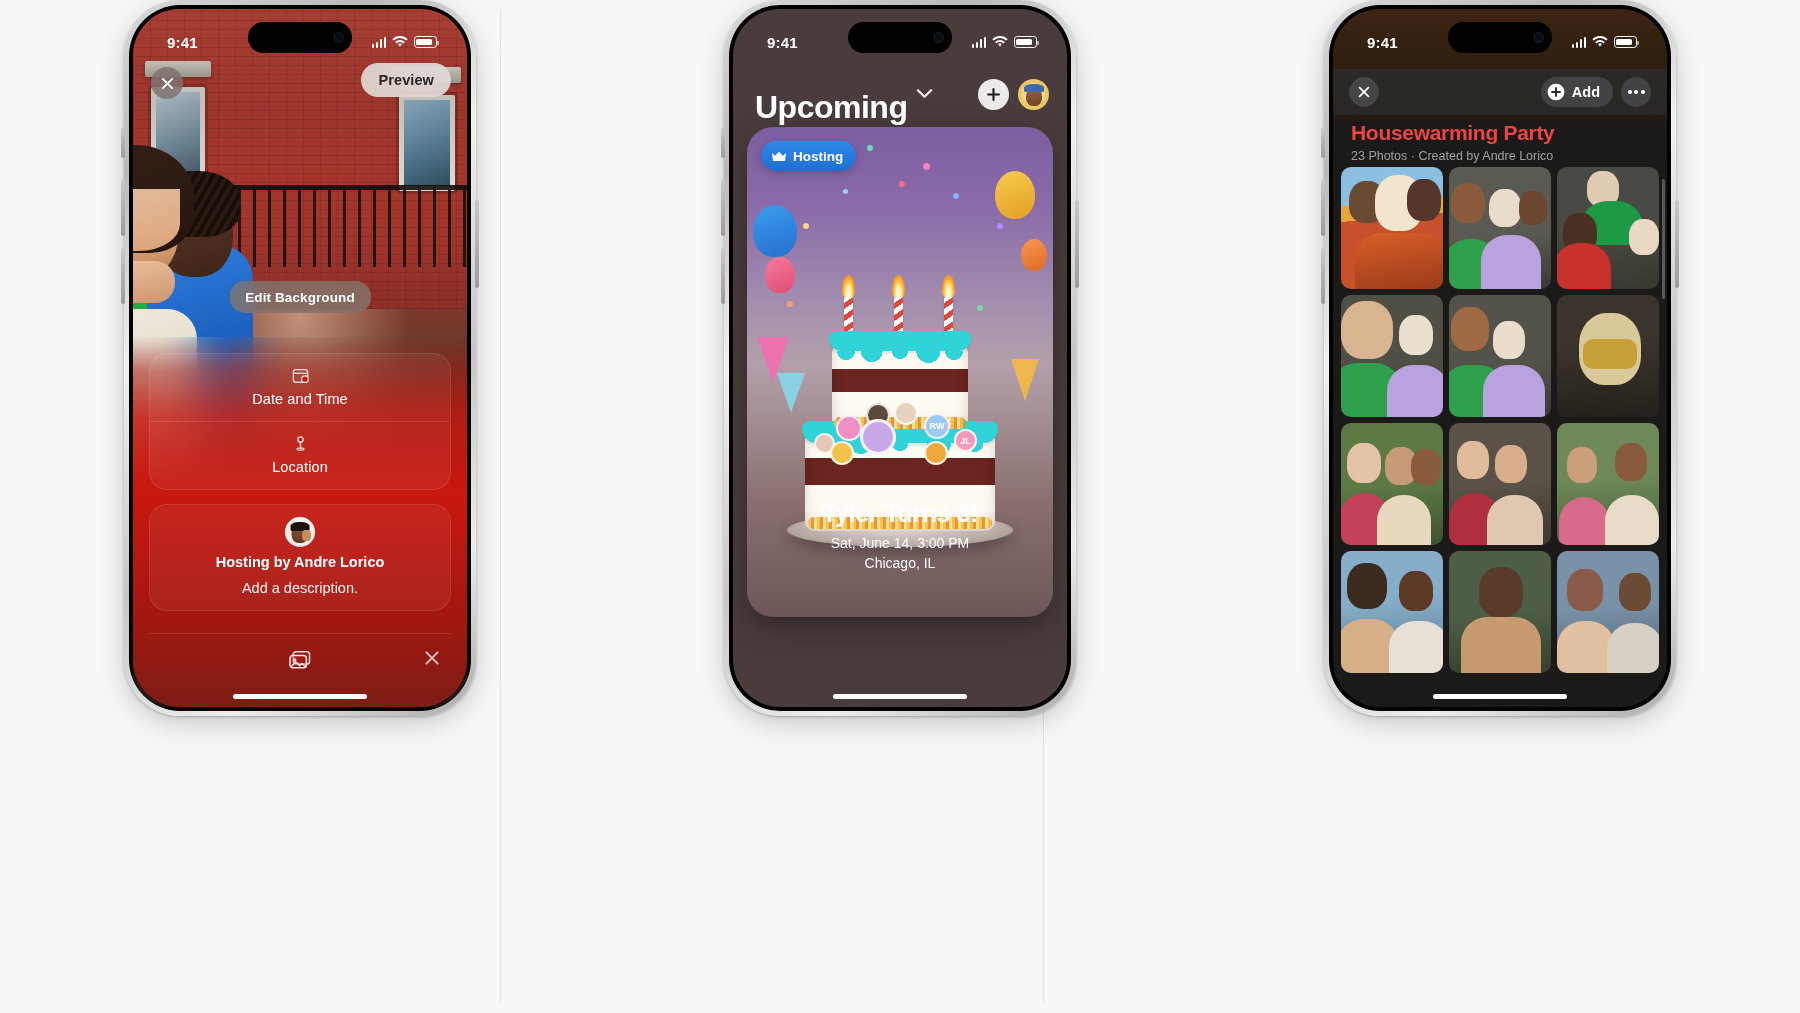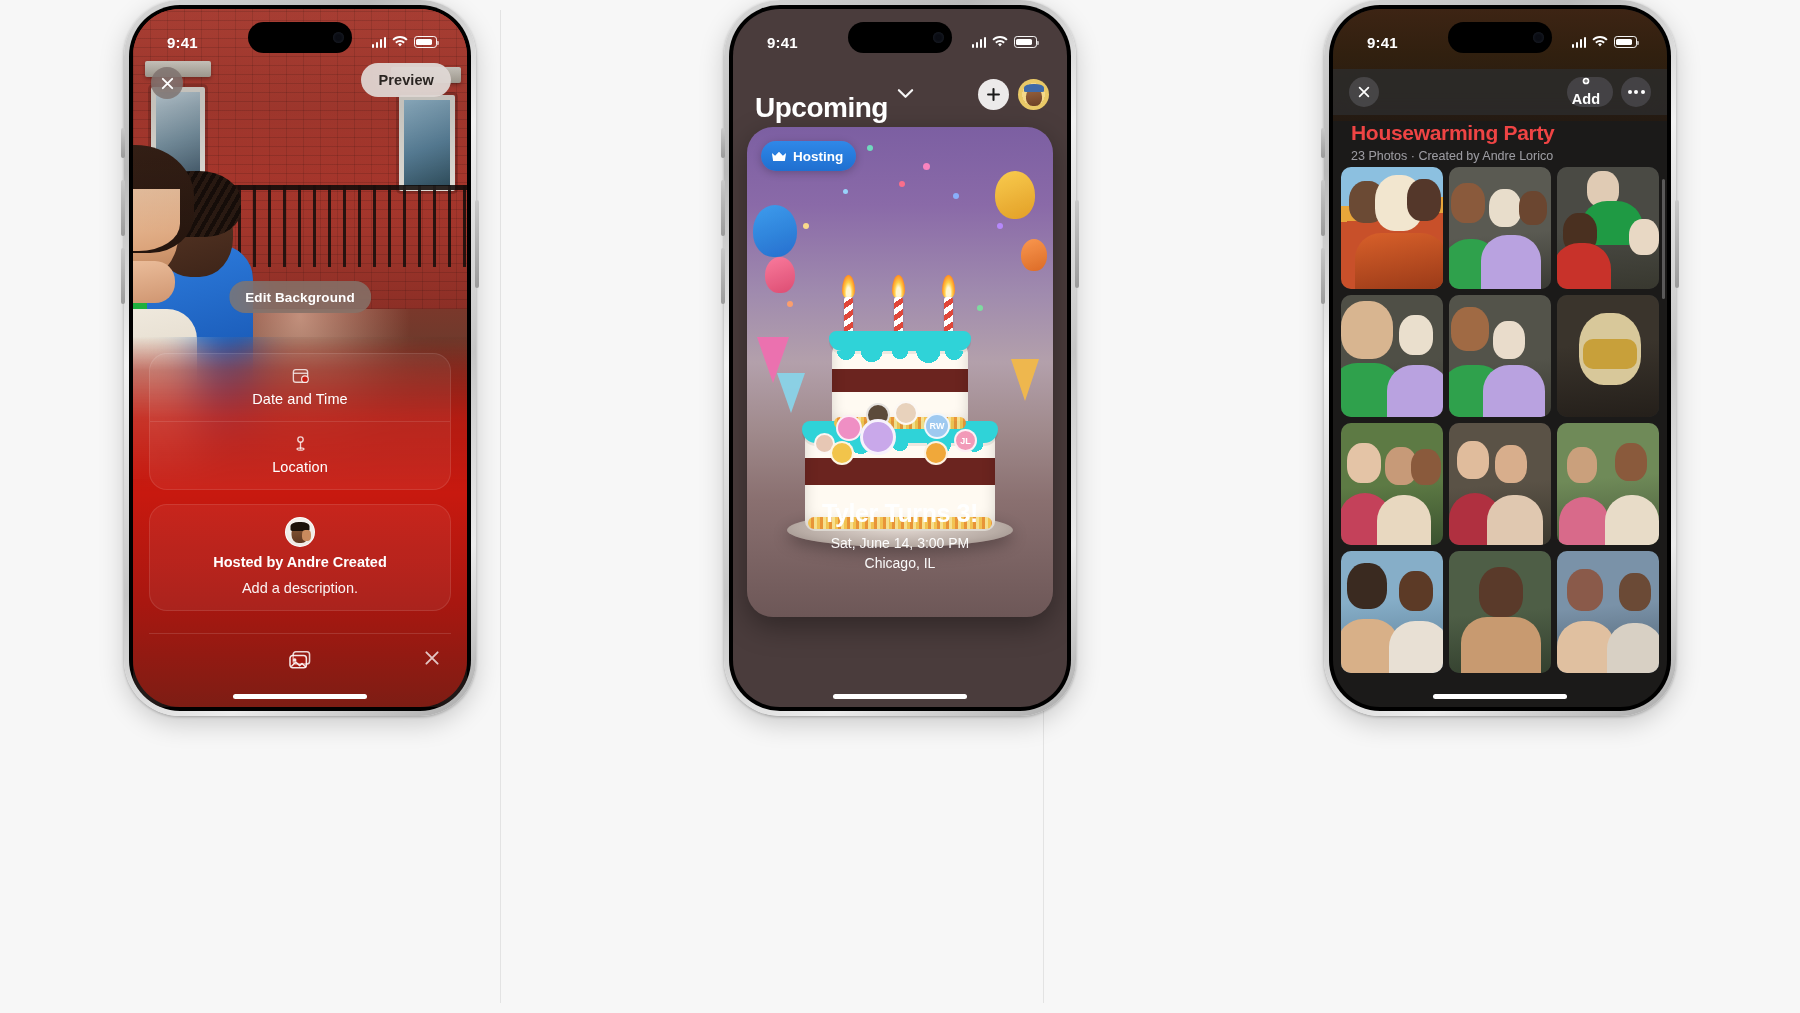--- a/index.html
+++ b/index.html
@@ -231,21 +231,21 @@
     border-top: 1px solid rgba(255,255,255,.13);
   }
   .p1-toolbar .x-right { position:absolute; right:10px; top:50%; transform:translateY(-50%); }
 
   
   .p2-bg { position:absolute; inset:0; background:#4a3c3c; }
   .p2-header {
     position:absolute; top:58px; left:0; right:0; height:54px; z-index:30;
     display:flex; align-items:center; padding:0 18px 0 22px;
   }
-  .p2-title { color:#fff; font-size:28px; font-weight:700; letter-spacing:-.5px;margin-top:27px; }
+  .p2-title { color:#fff; font-size:32px; font-weight:700; letter-spacing:-.5px;margin-top:27px; }
   .p2-chev { margin-left:9px; opacity:.95; }
   .p2-spacer { flex:1; }
   .p2-plus {
     width:31px; height:31px; border-radius:50%; background:#eceaea;
     display:flex; align-items:center; justify-content:center; margin-right:9px;
   }
   .p2-me {
     width:31px; height:31px; border-radius:50%;
     background: radial-gradient(circle at 50% 50%, #f4d98a 0 52%, #e9c967 52% 100%);
     position:relative; overflow:hidden;
@@ -358,21 +358,21 @@
     -webkit-backdrop-filter: blur(16px); backdrop-filter: blur(16px);
   }
   .p3-x {
     width:30px; height:30px; border-radius:50%; background:rgba(118,118,128,.36);
     display:flex; align-items:center; justify-content:center;
   }
   .p3-add {
     height:30px; padding:0 13px 0 5px; border-radius:999px;
     background: rgba(118,118,128,.34);
     display:flex; align-items:center; gap:6px;
-    color:#fff; font-size:14.5px; font-weight:600; margin-right:8px;flex-direction:column;
+    color:#fff; font-size:14.5px; font-weight:600; margin-right:8px;
   }
   .p3-more {
     width:30px; height:30px; border-radius:50%; background:rgba(118,118,128,.34);
     display:flex; align-items:center; justify-content:center; gap:2.5px;
   }
   .p3-more i { width:4px; height:4px; border-radius:50%; background:#fff; display:block; }
   .p3-titlebox { position:absolute; left:18px; right:18px; top:112px; z-index:26; }
   .p3-title { color:#ef4444; font-size:21px; font-weight:700; letter-spacing:-.3px; }
   .p3-sub { color:rgba(235,235,245,.62); font-size:12.5px; margin-top:4px; }
 
@@ -481,21 +481,21 @@
                 <span class="lbl">Location</span>
               </div>
             </div>
 
             <div class="card p1-hostcard">
               <div class="p1-avatar">
                 <div class="face"></div>
                   <div class="hair"></div>
                   <div class="hand"></div>
               </div>
-              <div class="p1-host">Hosted by Andre Created</div>
+              <div class="p1-host">Hosting by Andre Lorico</div>
               <div class="p1-desc">Add a description.</div>
             </div>
           </div>
 
           <div class="p1-toolbar">
             <svg width="24" height="20" viewBox="0 0 26 22">
               <rect x="5.5" y="2" width="18" height="13.5" rx="3" fill="none" stroke="rgba(255,255,255,.82)" stroke-width="1.7"></rect>
               <rect x="2" y="6" width="18" height="13.5" rx="3" fill="rgba(200,25,15,.35)" stroke="rgba(255,255,255,.9)" stroke-width="1.7"></rect>
               <circle cx="7.2" cy="11" r="1.9" fill="rgba(255,255,255,.9)"></circle>
               <path d="M3.4 18.2l5-5 4.2 4 2.6-2.4 4.2 4" fill="none" stroke="rgba(255,255,255,.9)" stroke-width="1.6" stroke-linejoin="round"></path>

